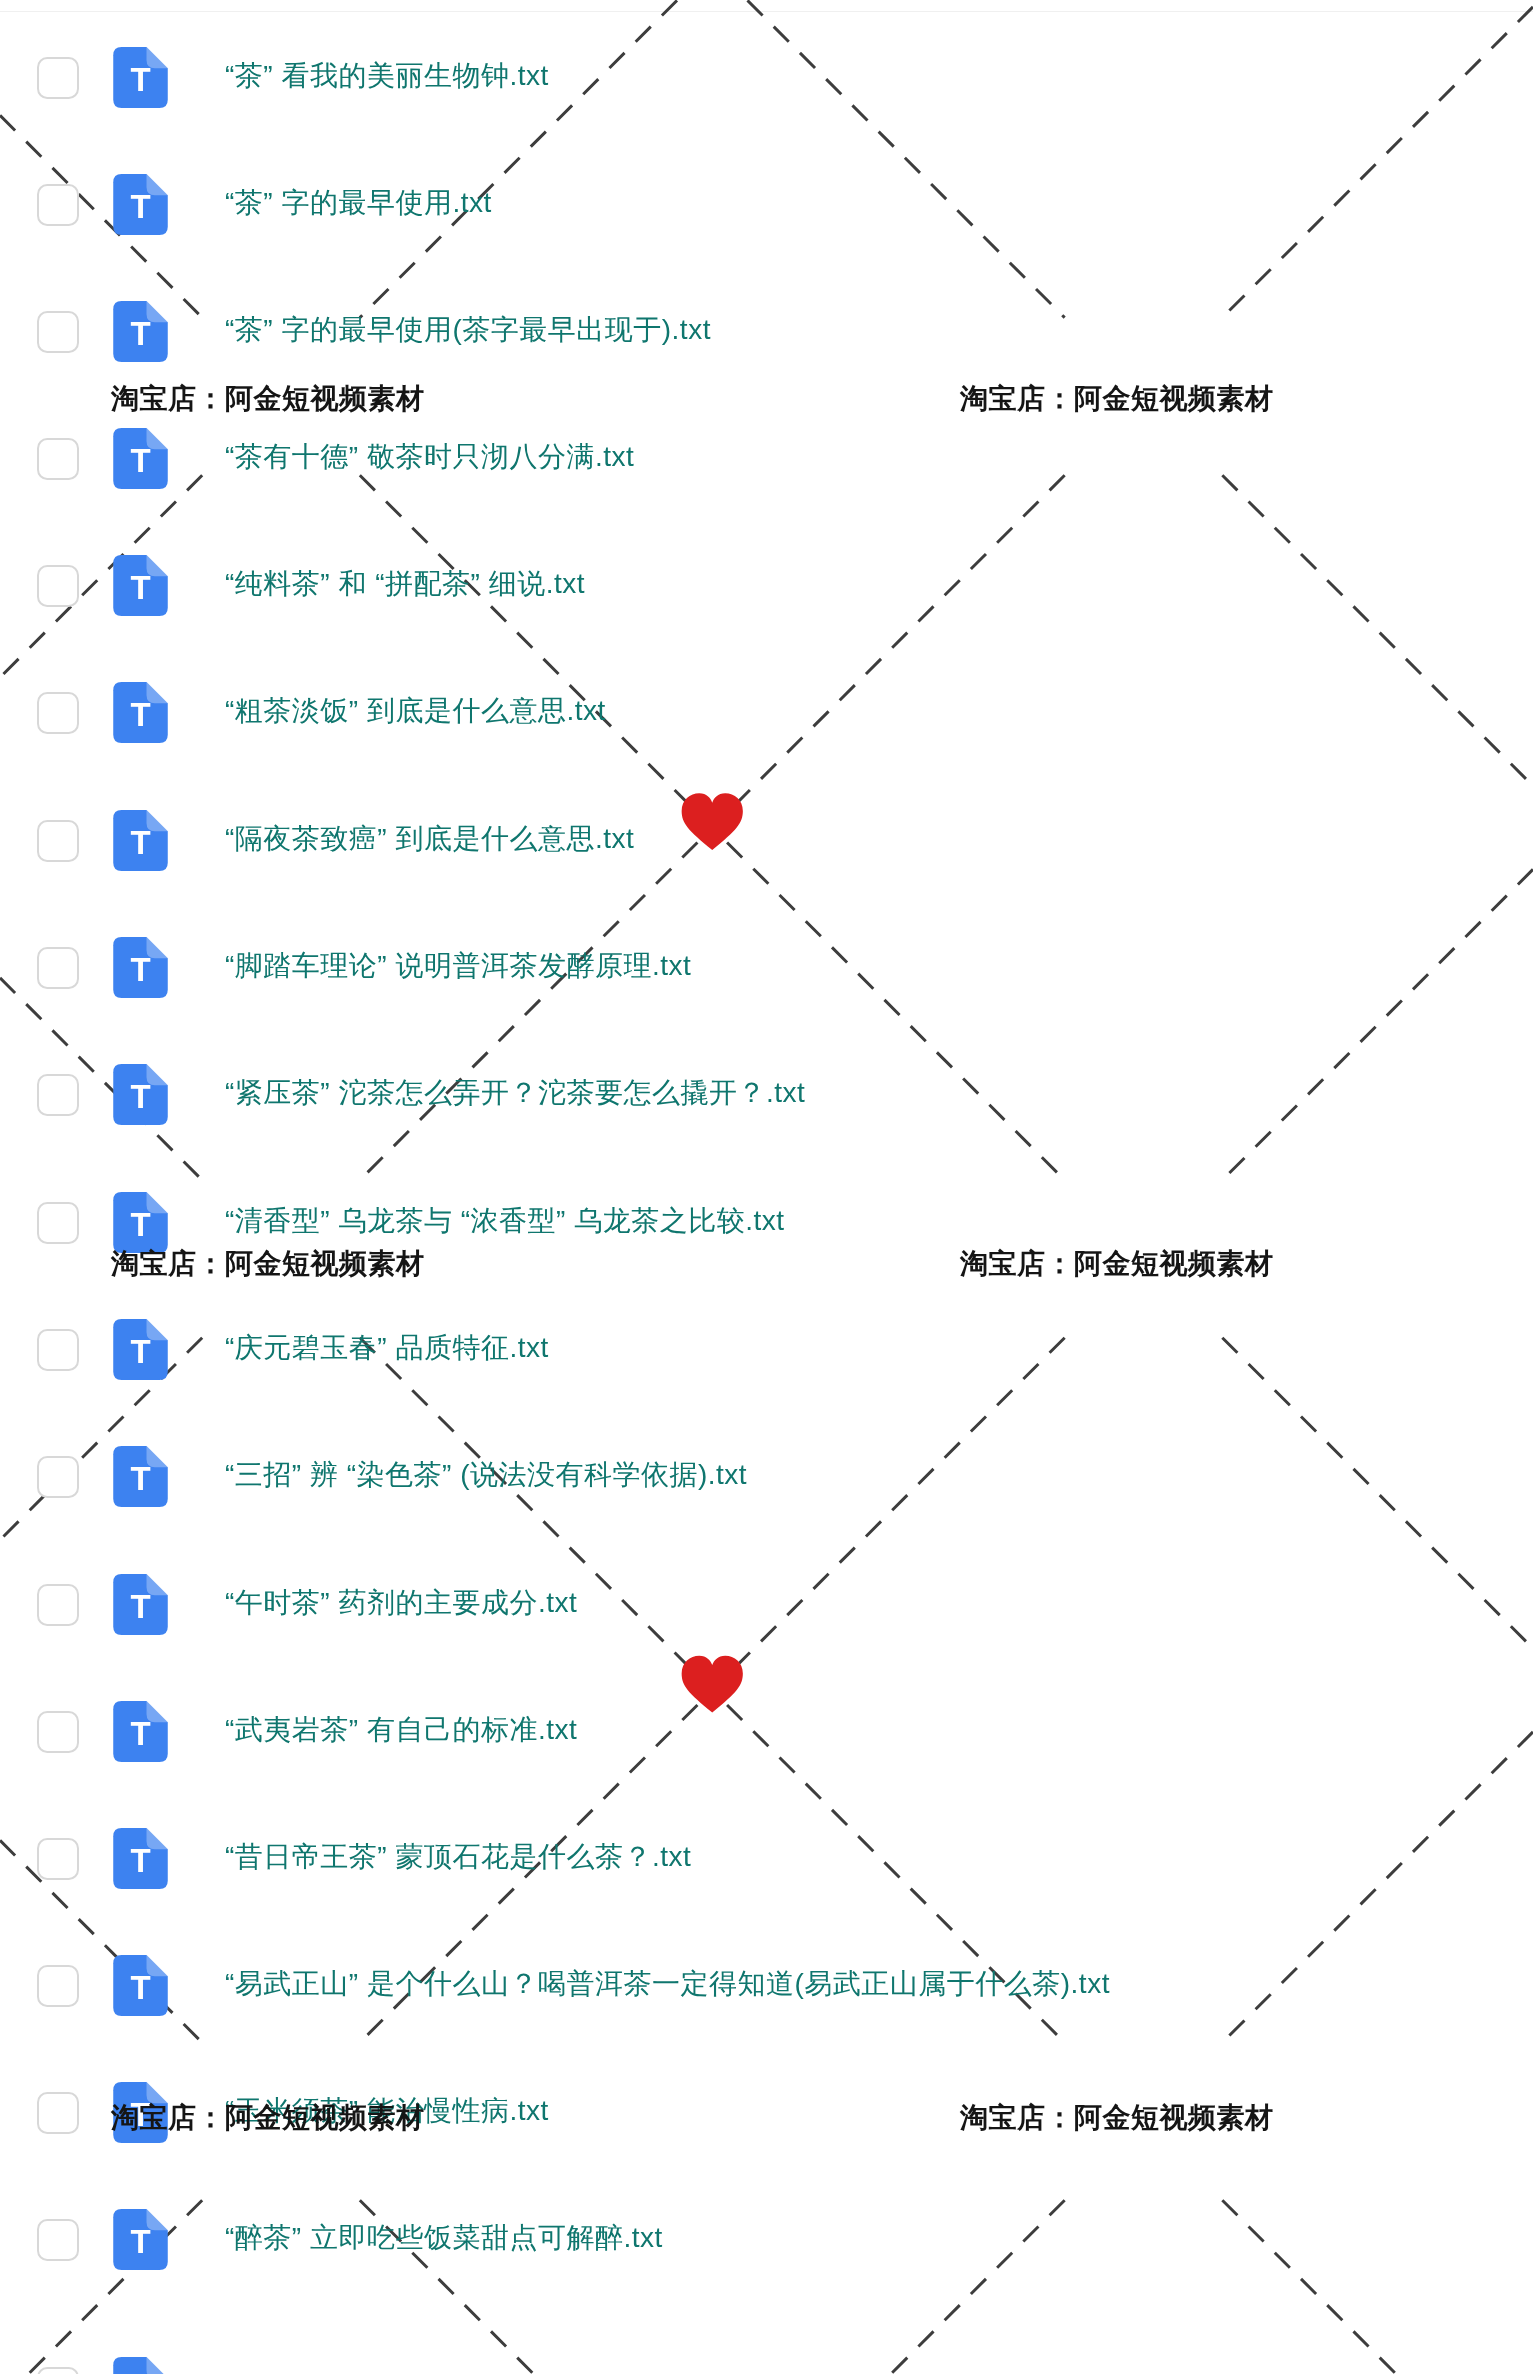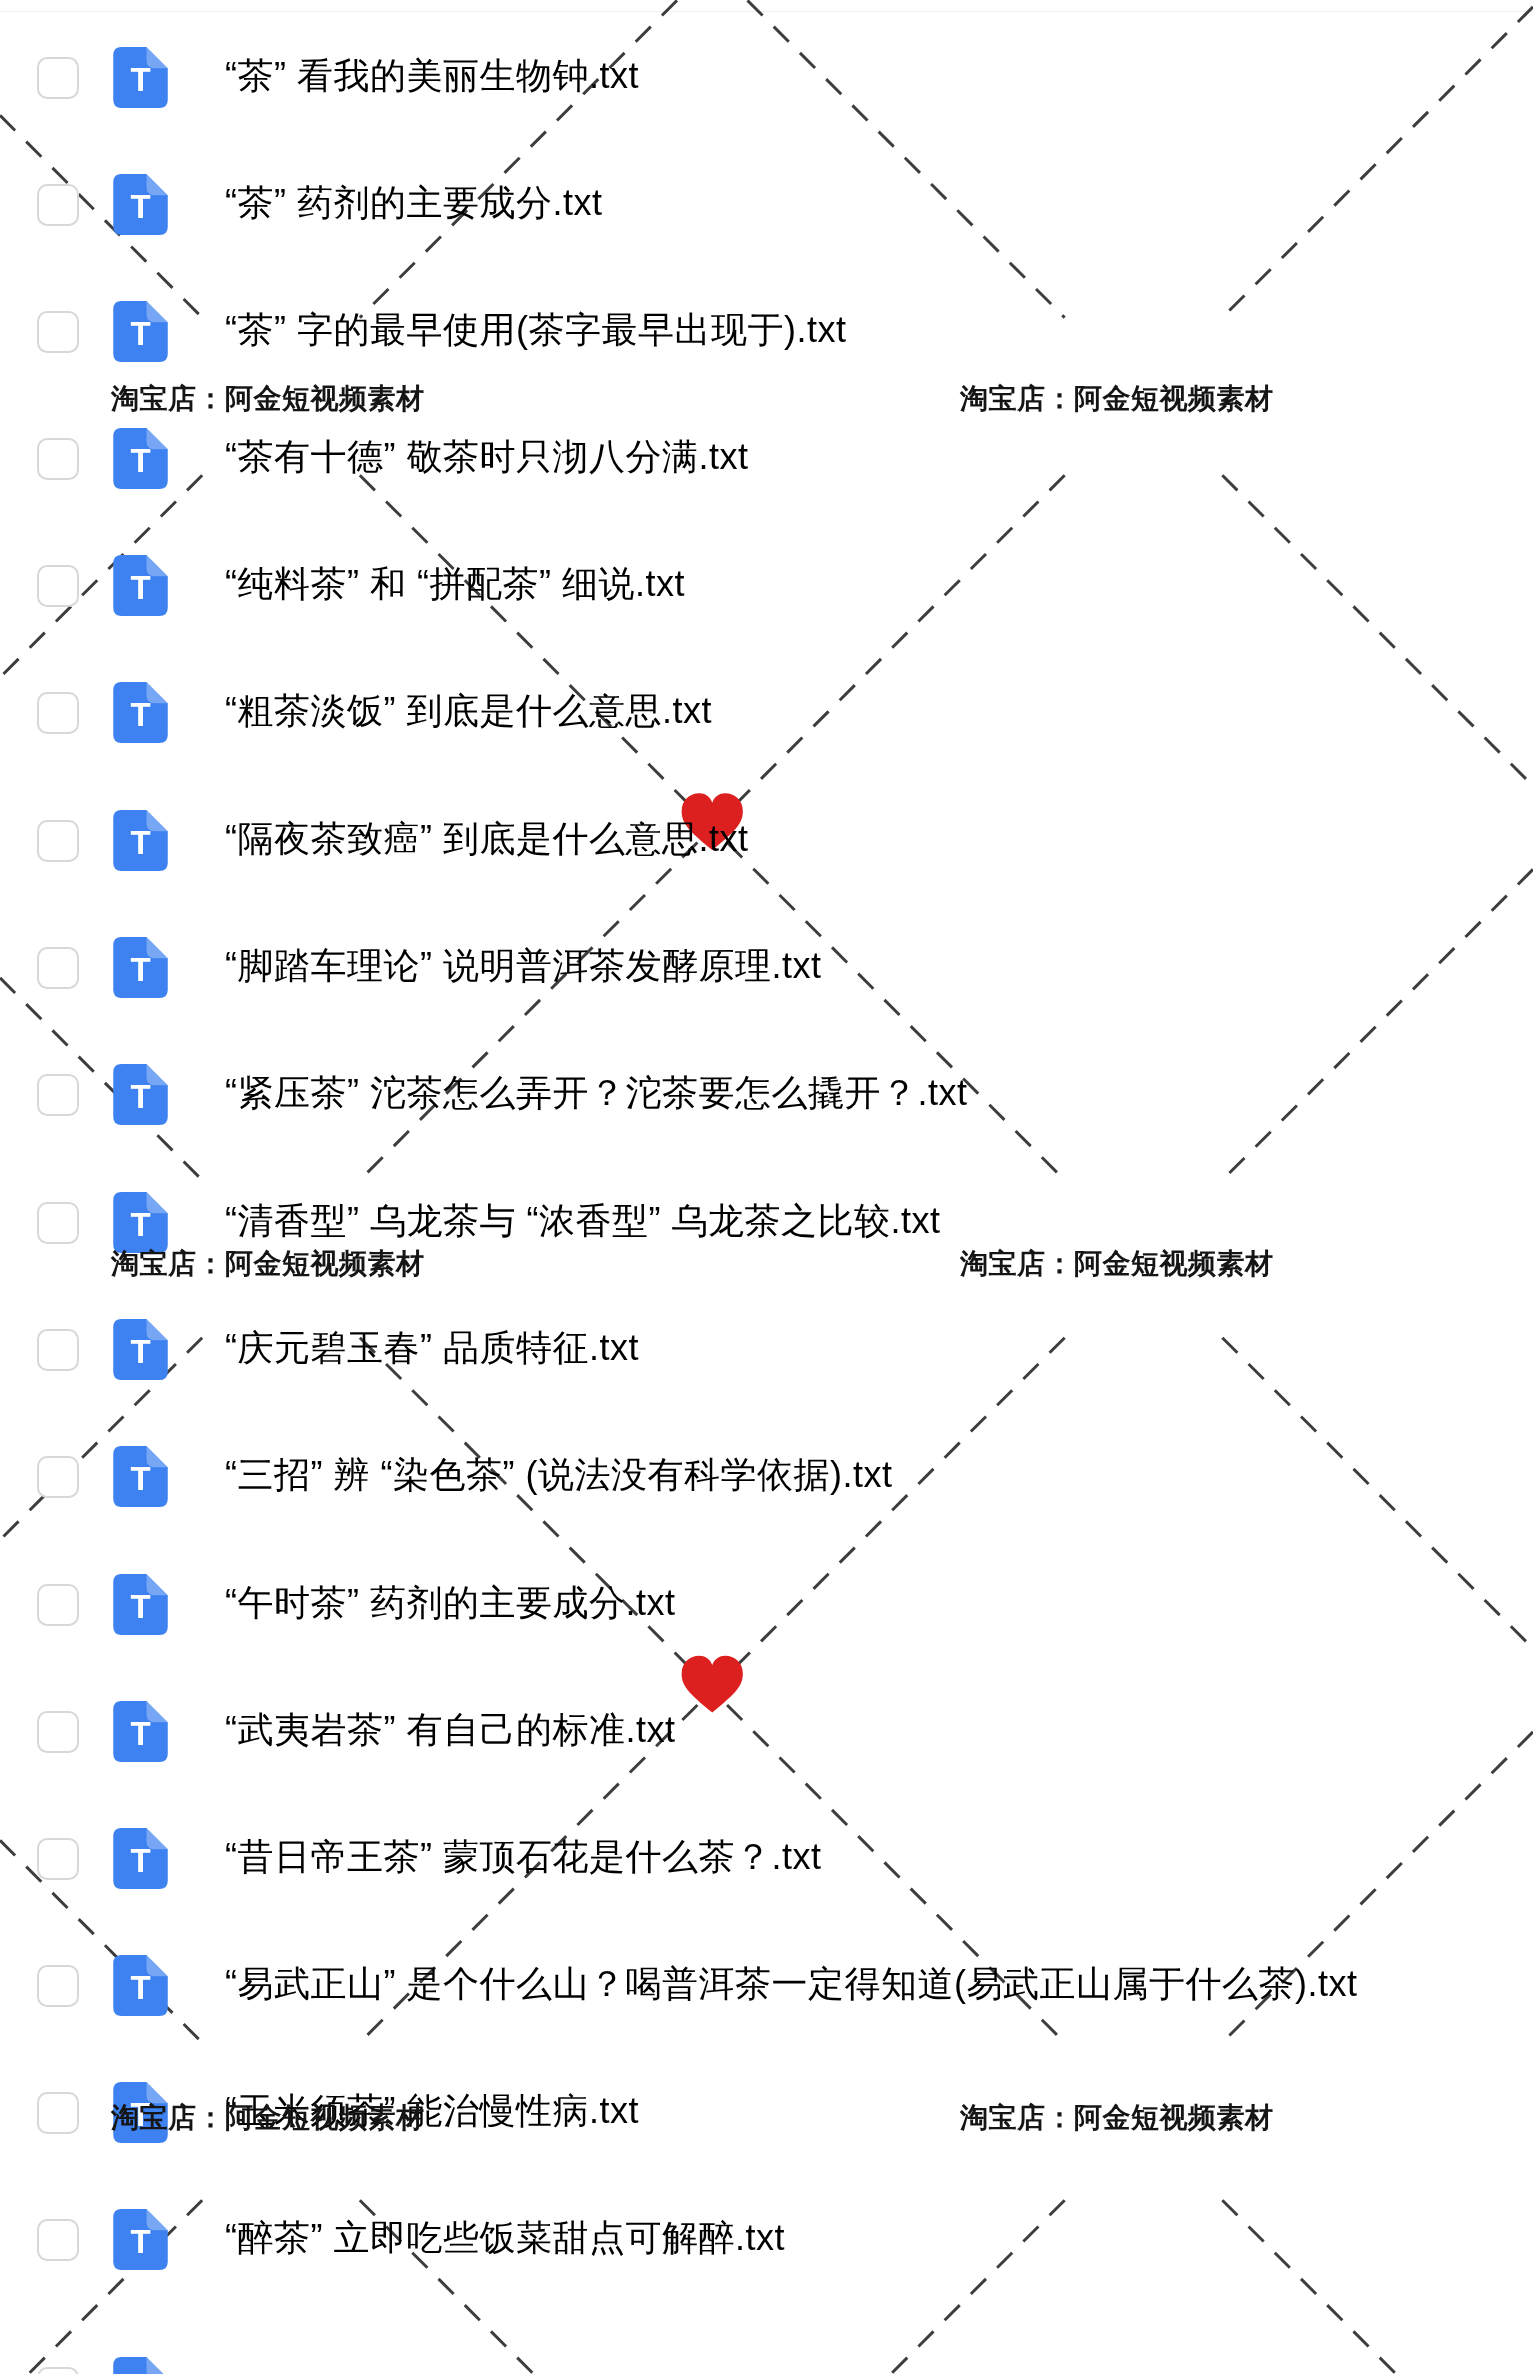--- a/index.html
+++ b/index.html
@@ -31,21 +31,21 @@
   .icon-fold{fill:rgba(255,255,255,0.30);}
   .icon-letter{
     position:absolute;left:0;top:3.7px;width:55px;height:58px;
     display:flex;align-items:center;justify-content:center;
     color:#ffffff;font-size:33px;font-weight:bold;
     font-family:"Liberation Sans",sans-serif;
   }
   .file-name{
     position:absolute;left:225px;top:0;transform:translateY(-54%);
     white-space:nowrap;
-    font-size:36px;color:#000000;letter-spacing:0.5px;
+    font-size:28px;color:#0f766e;letter-spacing:0.5px;
   }
   
   .watermark{
     position:absolute;transform:translateY(-50%);
     font-size:28px;font-weight:bold;color:var(--wm-color,#151515);
     white-space:nowrap;letter-spacing:0.5px;
     font-family:"Liberation Sans","DejaVu Sans",sans-serif;
   }
   
   .decor{position:absolute;left:0;top:0;width:1533px;height:2375px;pointer-events:none;}
@@ -94,21 +94,21 @@
 
     <div class="file-row" style="top:205px">
       <span class="checkbox"></span>
       <span class="file-icon">
         <svg viewBox="0 0 59 66">
             <path class="icon-body" d="M9 0 H36 L59 23 V57 Q59 66 50 66 H9 Q0 66 0 57 V9 Q0 0 9 0 Z"></path>
             <path class="icon-fold" d="M36 0 L59 23 H45 Q36 23 36 14 Z"></path>
           </svg>
         <span class="icon-letter">T</span>
       </span>
-      <span class="file-name">“茶” 药剂的主要成分.txt</span>
+      <span class="file-name">“茶” 字的最早使用.txt</span>
     </div>
 
     <div class="file-row" style="top:332px">
       <span class="checkbox"></span>
       <span class="file-icon">
         <svg viewBox="0 0 59 66">
             <path class="icon-body" d="M9 0 H36 L59 23 V57 Q59 66 50 66 H9 Q0 66 0 57 V9 Q0 0 9 0 Z"></path>
             <path class="icon-fold" d="M36 0 L59 23 H45 Q36 23 36 14 Z"></path>
           </svg>
         <span class="icon-letter">T</span>

